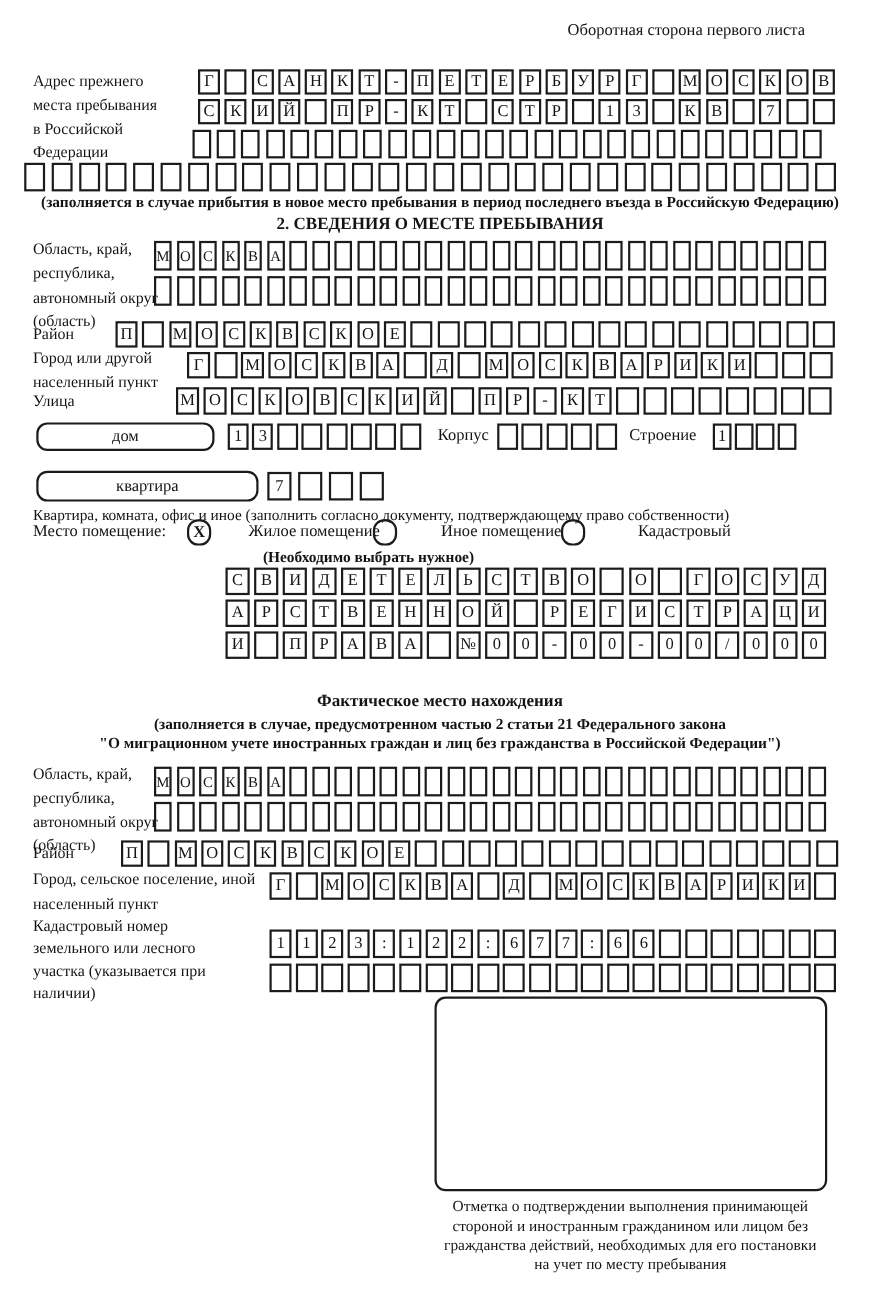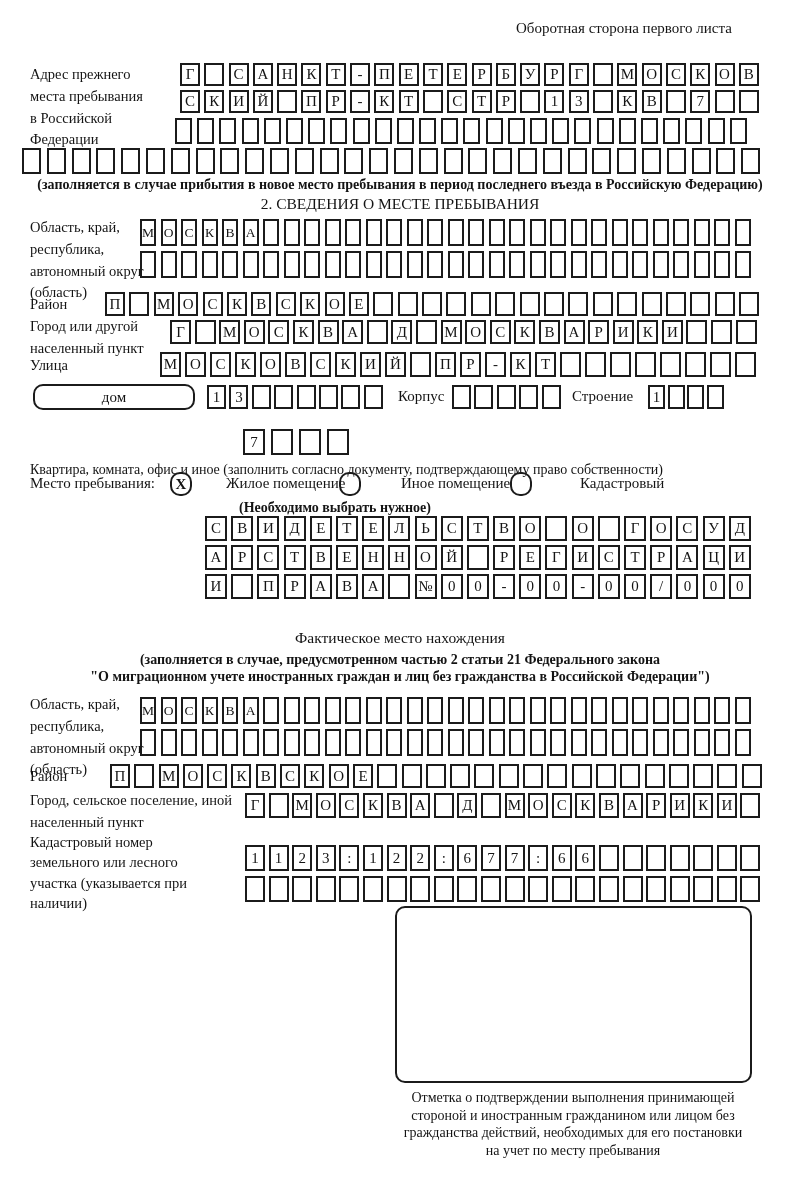--- a/index.html
+++ b/index.html
@@ -24,21 +24,21 @@
     display: flex; align-items: center; justify-content: center;
     font-size: 15px;
   }
   .cb {
     width: 22px; height: 24px; border: 2px solid #1b1b1b;
     display: flex; align-items: center; justify-content: center;
     font-size: 15px; font-weight: bold;
   }
   .note { font-size: 14px; font-weight: bold; }
   .center { text-align: center; width: 800px; left: 0; }
-  .title { font-weight: normal; font-size: 15.5px; }
+  .title { font-weight: bold; font-size: 15.5px; }
   .opt { font-size: 15px; margin-left: 24px; }
   .bigbox { border: 2px solid #1b1b1b; background: #fff; }
 </style>
 </head>
 <body>
 
 <div class="abs" style="left:0;top:0;width:800px;height:1180px">
 
   <div class="abs" style="left:516px;top:20px;font-size:15px">Оборотная сторона первого листа</div>
 
@@ -332,29 +332,30 @@
       <span class="cell"></span>
     </div>
   <div class="abs" style="left:572px;top:388px;font-size:15px">Строение</div>
   <div class="cells abs" style="left:648px;top:385px;--cw:17px;--ch:24px;--cg:2.5px">
       <span class="cell">1</span>
       <span class="cell"></span>
       <span class="cell"></span>
       <span class="cell"></span>
     </div>
 
+  <div class="rect abs" style="left:33px;top:428px;width:202px;height:28px">квартира</div>
   <div class="cells abs" style="left:243px;top:429px;--cw:22px;--ch:26px;--cg:6px">
       <span class="cell">7</span>
       <span class="cell"></span>
       <span class="cell"></span>
       <span class="cell"></span>
     </div>
   <div class="abs" style="left:30px;top:462px;font-size:14px">Квартира, комната, офис и иное (заполнить согласно документу, подтверждающему право собственности)</div>
 
-  <div class="abs" style="left:30px;top:475px;font-size:15px">Место пребывания:</div>
+  <div class="abs" style="left:30px;top:475px;font-size:15px">Место помещение:</div>
   <span class="cb abs" style="left:170px;top:472px">X</span>
   <div class="opt abs" style="left:202px;top:475px">Жилое помещение</div>
   <span class="cb abs" style="left:339px;top:472px"></span>
   <div class="opt abs" style="left:377px;top:475px">Иное помещение</div>
   <span class="cb abs" style="left:510px;top:472px"></span>
   <div class="opt abs" style="left:556px;top:475px">Кадастровый</div>
   <div class="note abs" style="left:239px;top:500px">(Необходимо выбрать нужное)</div>
 
   <div class="cells abs" style="left:205px;top:516px;--cw:22px;--ch:25px;--cg:4.2px">
       <span class="cell">С</span>

